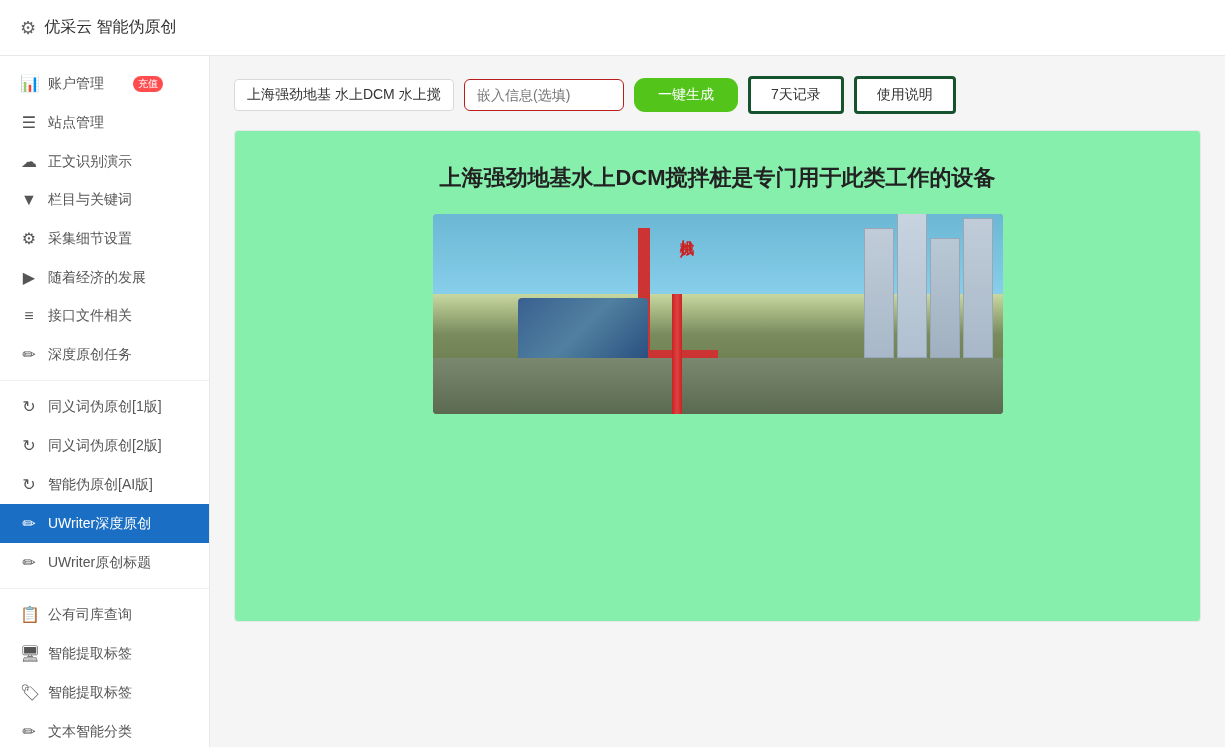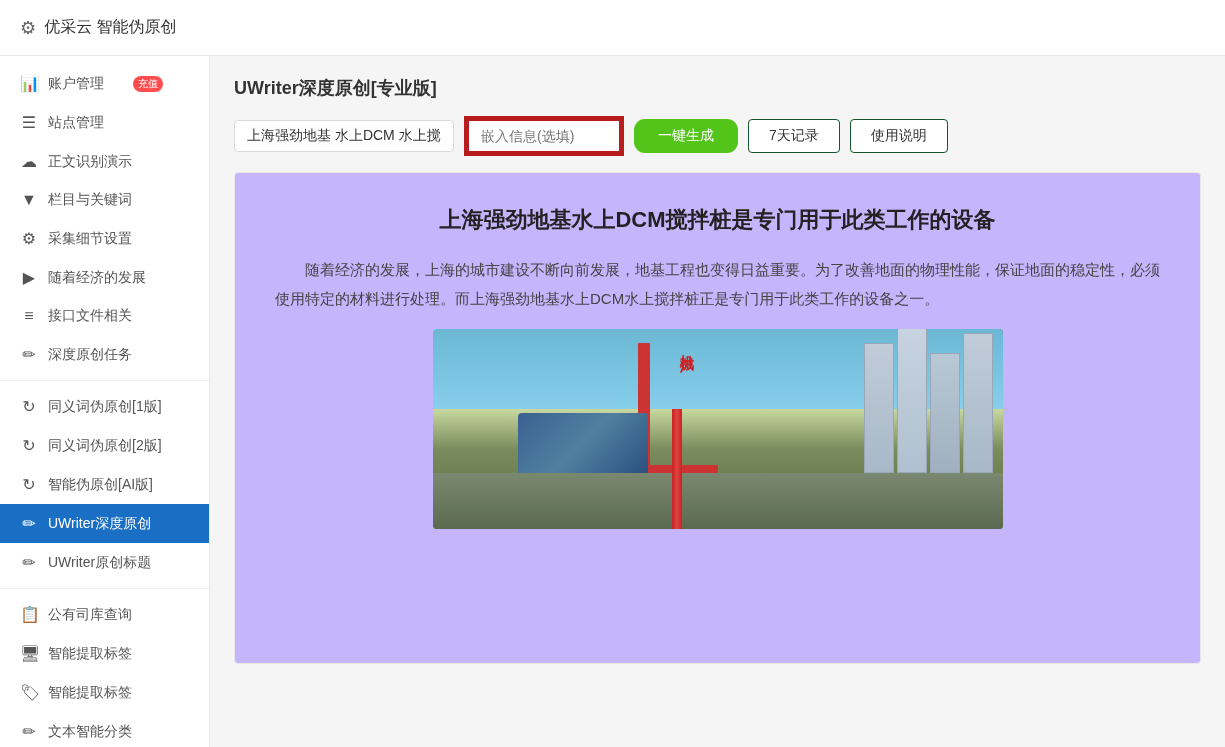--- a/index.html
+++ b/index.html
@@ -92,54 +92,54 @@
     .toolbar-input {
       border: 1px solid #d9d9d9;
       border-radius: 4px;
       padding: 7px 12px;
       font-size: 14px;
       width: 220px;
       color: #333;
       background: #fff;
     }
     .toolbar-input-secondary {
-      border: 5px solid #b91c1c;
-      border-radius: 0;
+      border: 1px solid #b91c1c;
+      border-radius: 6px;
       padding: 7px 12px;
       font-size: 14px;
       width: 160px;
       color: #404040;
       background: #fff;
     }
     .btn-primary {
       background: #52c41a;
       color: #fff;
       border: none;
       border-radius: 11px;
       padding: 8px 24px;
       font-size: 14px;
       cursor: pointer;
       font-family: inherit;
       white-space: nowrap;
     }
     .btn-secondary {
       background: #fff;
       color: #333;
-      border: 1px solid #14532d;
+      border: 3px solid #14532d;
       border-radius: 4px;
       padding: 7px 20px;
       font-size: 14px;
       cursor: pointer;
       font-family: inherit;
       white-space: nowrap;
     }
 
     
     .content-box {
-      background: #c4b5fd;
+      background: #86efac;
       border: 1px solid #e8e8e8;
       border-radius: 4px;
       overflow: hidden;
       position: relative;
     }
     .content-scroll {
       height: 490px;
       overflow-y: auto;
       padding: 30px 40px;
     }
@@ -273,35 +273,33 @@
       </div>
       <div class="sidebar-item">
         <span class="icon">✏</span>
         <span>文本智能分类</span>
       </div>
     </div>
 
   </div>
 
   <div class="main">
-    <h1 class="page-title">UWriter深度原创[专业版]</h1>
 
     <div class="toolbar">
       <input class="toolbar-input" type="text" value="上海强劲地基 水上DCM 水上搅" style="">
       <input class="toolbar-input-secondary" type="text" placeholder="嵌入信息(选填)" style="">
       <button class="btn-primary">一键生成</button>
       <button class="btn-secondary">7天记录</button>
       <button class="btn-secondary">使用说明</button>
     </div>
 
     <div class="content-box">
       <div class="content-scroll">
         <h2 class="article-title">上海强劲地基水上DCM搅拌桩是专门用于此类工作的设备</h2>
 
-        <p class="article-para">随着经济的发展，上海的城市建设不断向前发展，地基工程也变得日益重要。为了改善地面的物理性能，保证地面的稳定性，必须使用特定的材料进行处理。而上海强劲地基水上DCM水上搅拌桩正是专门用于此类工作的设备之一。</p>
 
         <div class="article-image">
           <div class="img-placeholder">
 
             <div style="position:absolute; right:10px; bottom:28%; display:flex; gap:3px; align-items:flex-end;">
               <div style="width:30px; height:130px; background:linear-gradient(180deg,#c0ccd8,#a8b8c8); border:1px solid #98a8b8;"></div>
               <div style="width:30px; height:150px; background:linear-gradient(180deg,#c8d4e0,#b0c0d0); border:1px solid #98a8b8;"></div>
               <div style="width:30px; height:120px; background:linear-gradient(180deg,#b8c8d4,#a0b0c0); border:1px solid #98a8b8;"></div>
               <div style="width:30px; height:140px; background:linear-gradient(180deg,#c0ccd8,#a8b8c8); border:1px solid #98a8b8;"></div>
             </div>

